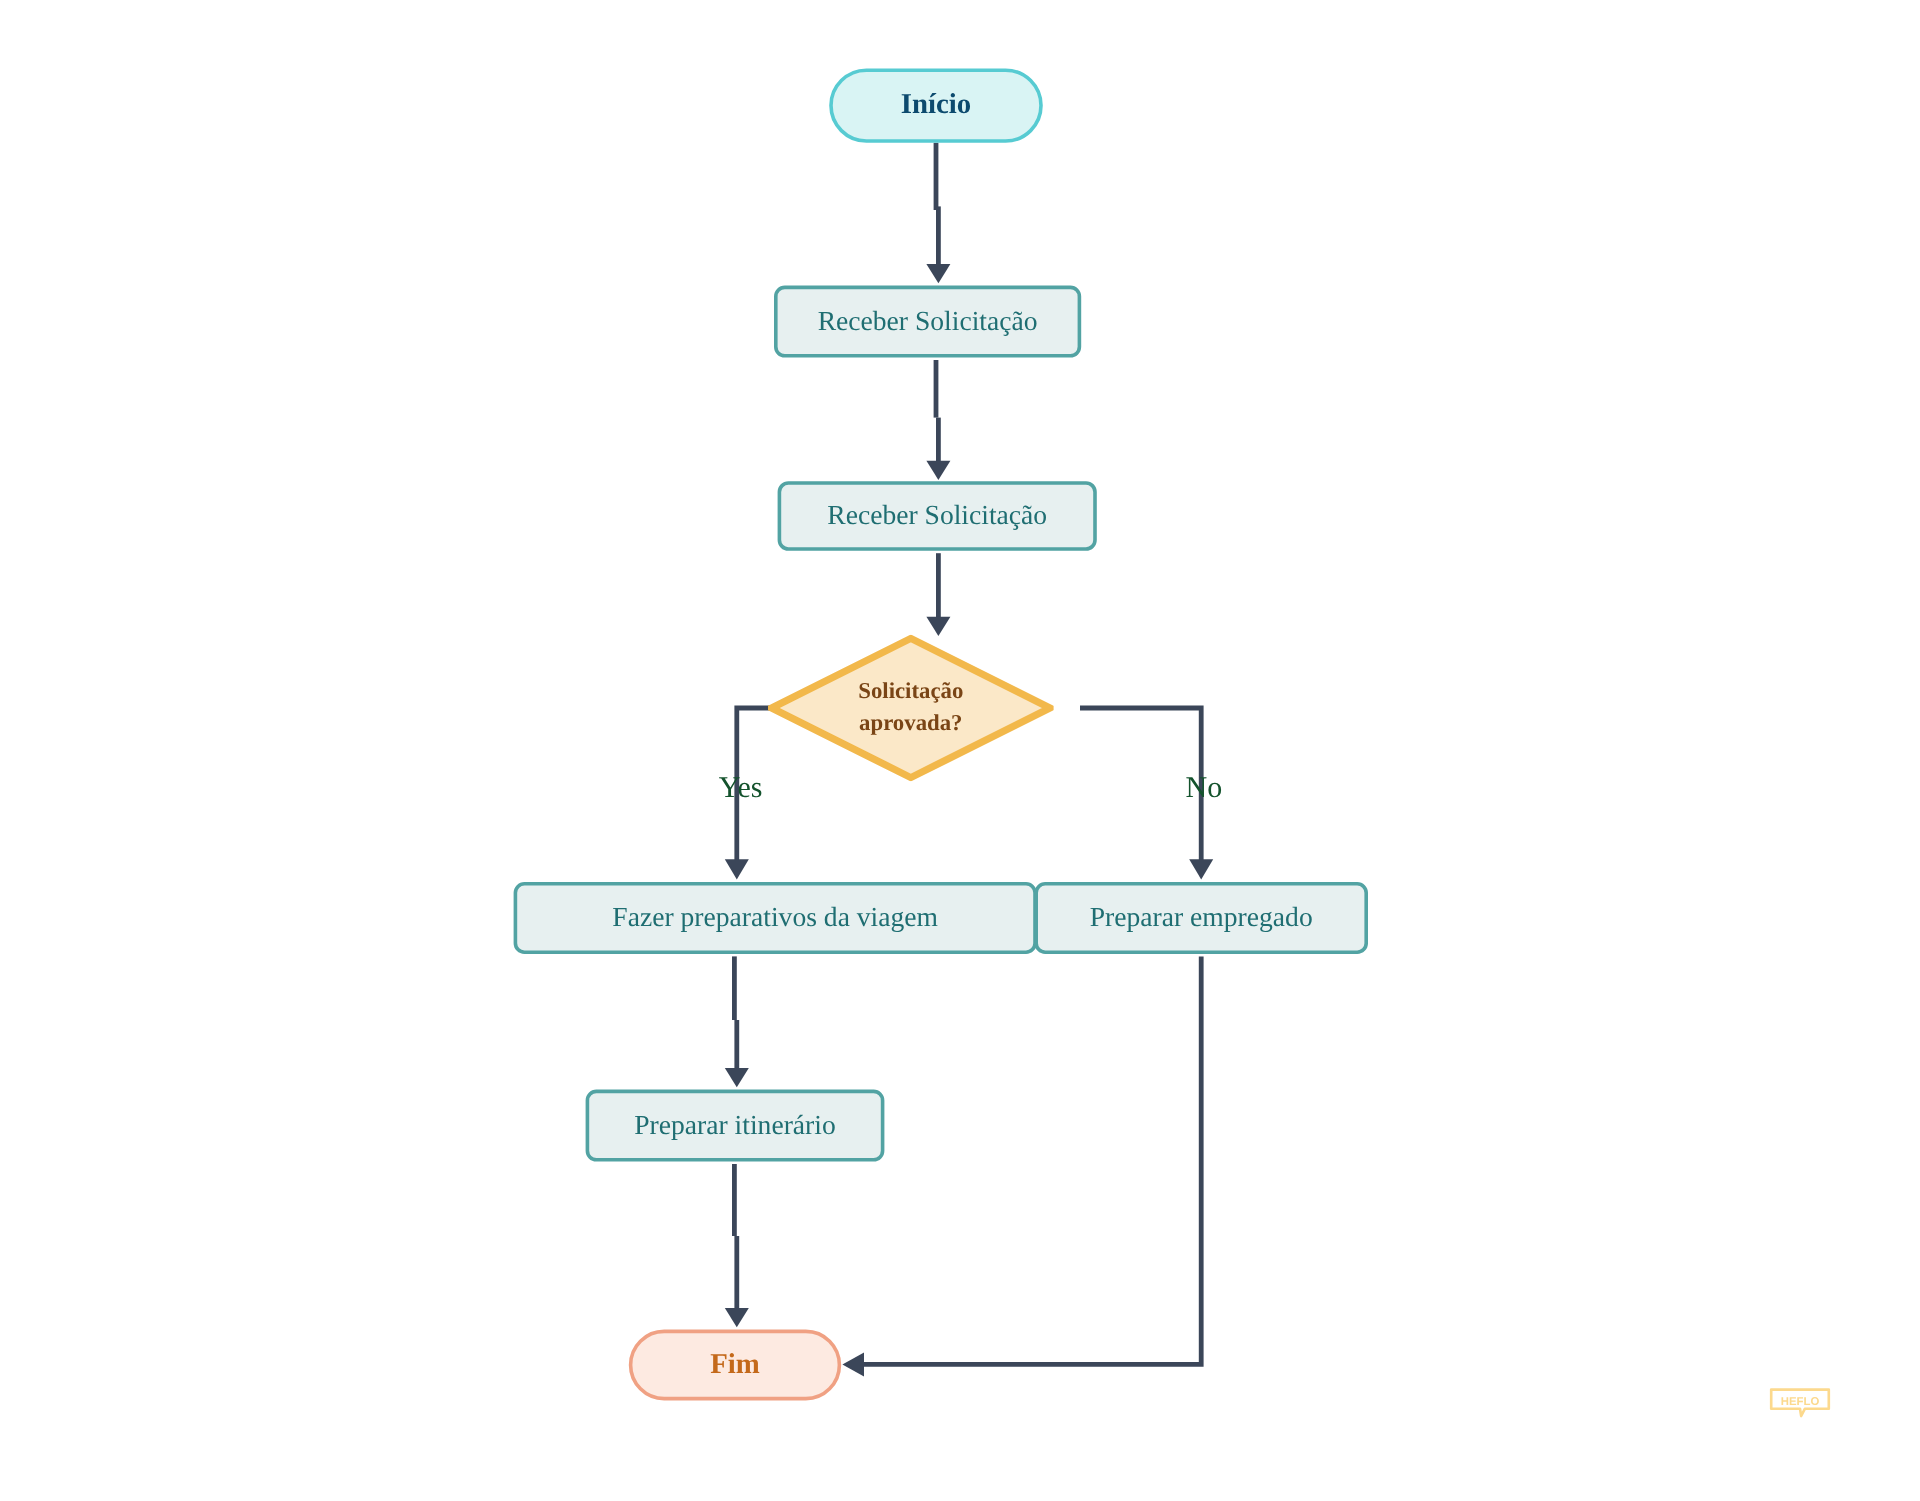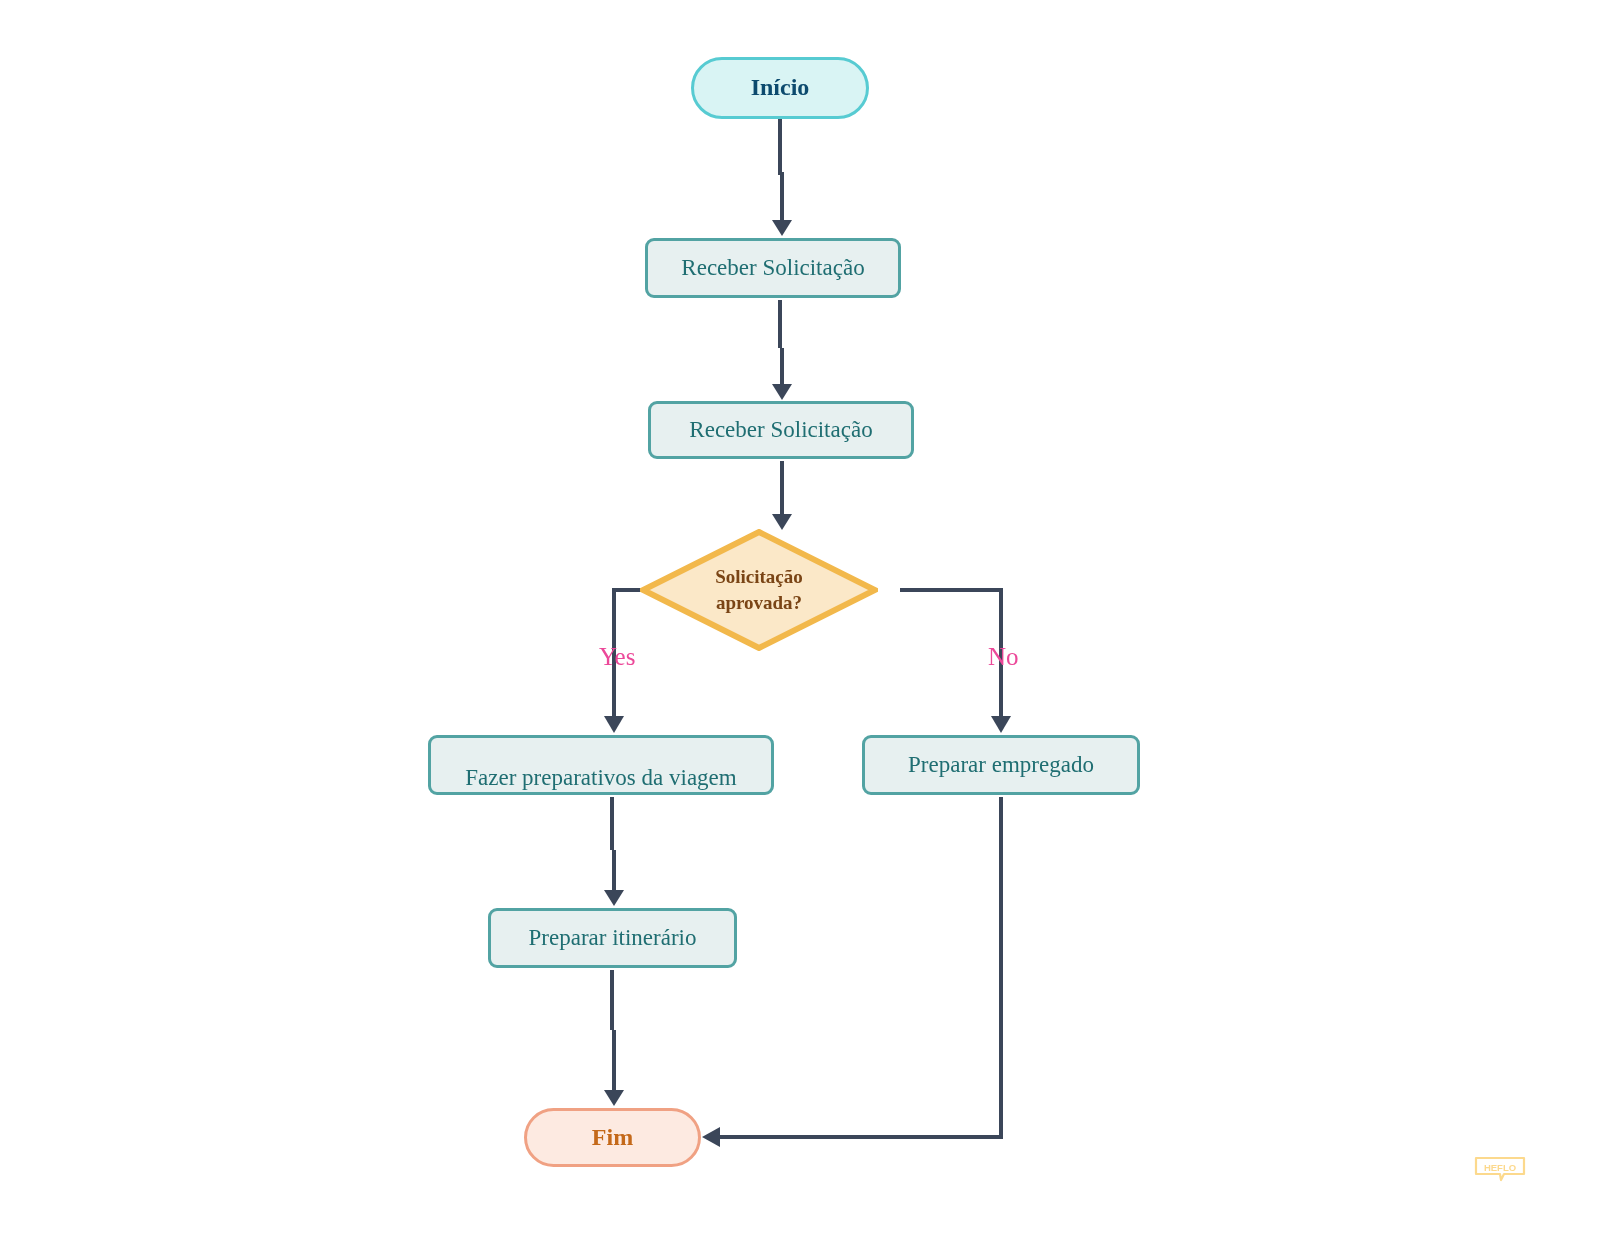--- a/index.html
+++ b/index.html
@@ -78,21 +78,21 @@
     color: #7a4516;
     font-weight: bold;
     font-size: 19px;
     line-height: 1.35;
     white-space: pre-line;
   }
 
   
   .edge-label {
     position: absolute;
-    color: #ec4899;
+    color: #14532d;
     font-size: 25px;
     white-space: nowrap;
     text-align: center;
   }
 
   
   .watermark {
     position: absolute;
     left: 1474px;
     top: 1156px;
@@ -159,21 +159,21 @@
 </div>
 
 <div class="node decision" style="left:640px; top:529px; width:238px; height:122px;">
   <svg class="diamond-shape" viewBox="0 0 238 122" xmlns="http://www.w3.org/2000/svg" preserveAspectRatio="none">
     <polygon points="119,3 235,61 119,119 3,61" fill="#fbe8c8" stroke="#f2b84b" stroke-width="6" stroke-linejoin="miter"></polygon>
   </svg>
   <div class="decision-label">Solicitação
 aprovada?</div>
 </div>
 
-<div class="node task-box" style="left:428px; top:735px; width:346px; height:60px;align-items:flex-end;">
+<div class="node task-box" style="left:428px; top:735px; width:436px; height:60px;">
   <span>Fazer preparativos da viagem</span>
 </div>
 
 <div class="node task-box" style="left:862px; top:735px; width:278px; height:60px;">
   <span>Preparar empregado</span>
 </div>
 
 <div class="node task-box" style="left:488px; top:908px; width:249px; height:60px;">
   <span>Preparar itinerário</span>
 </div>

